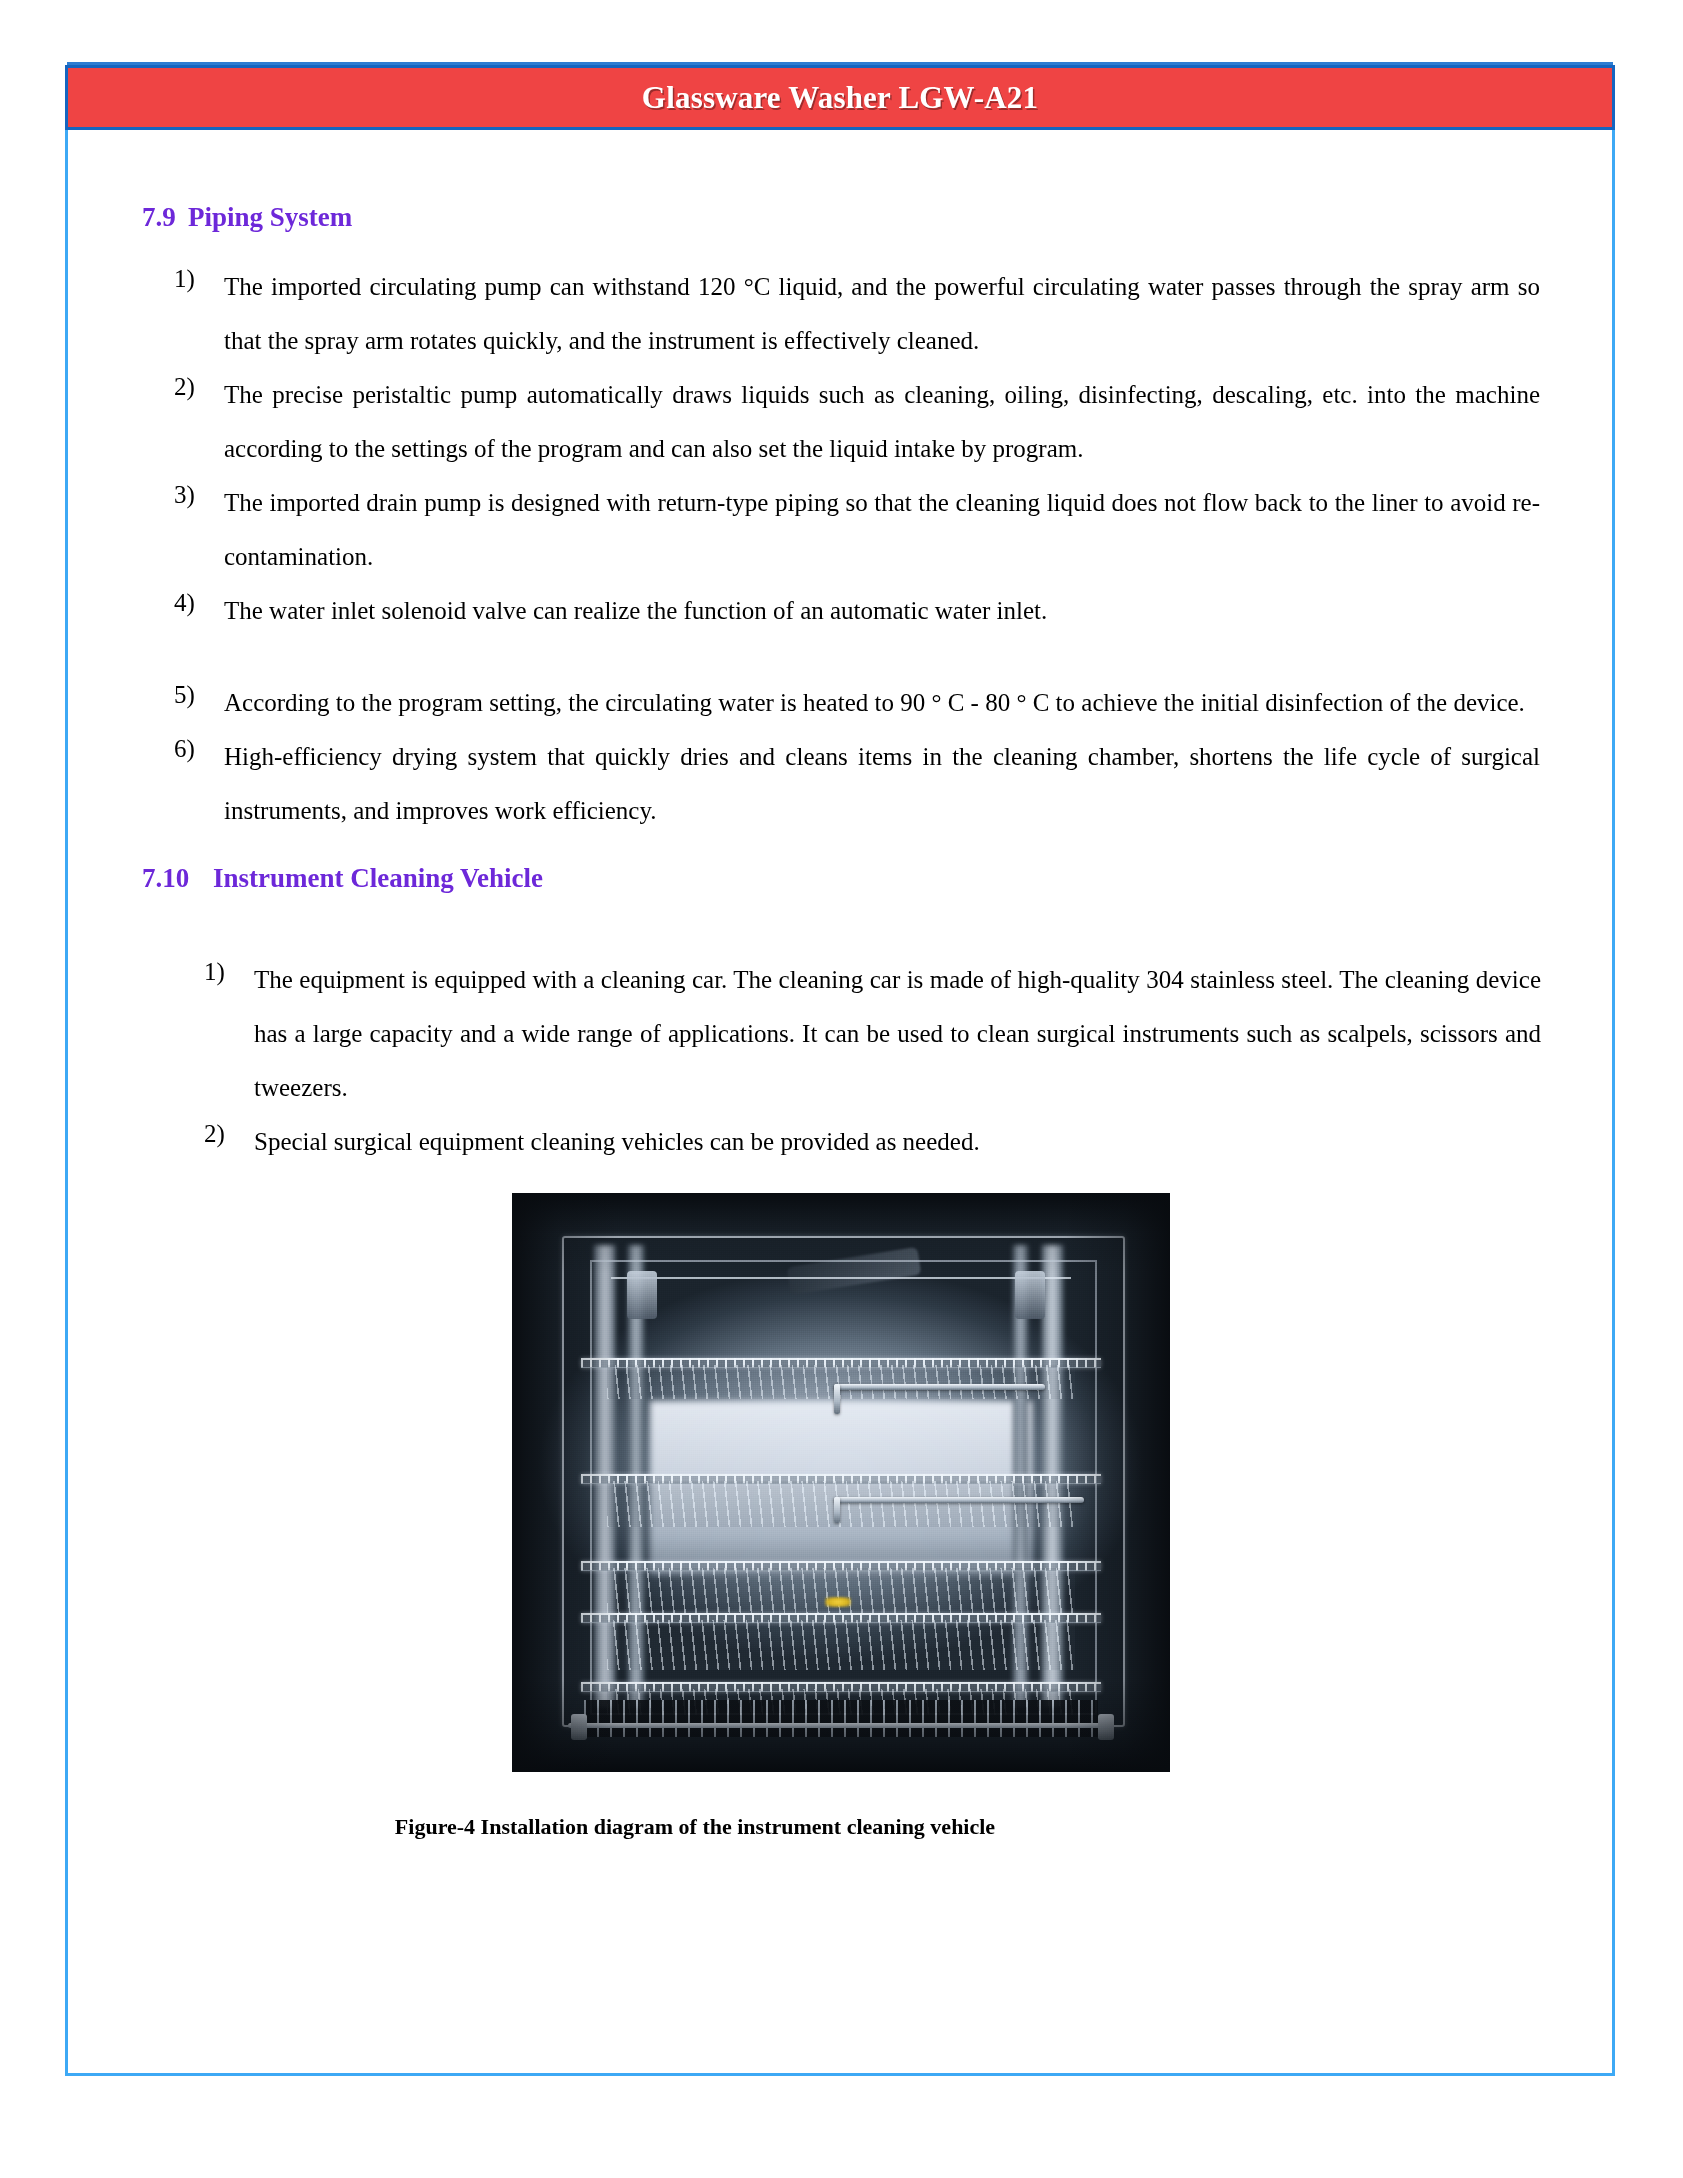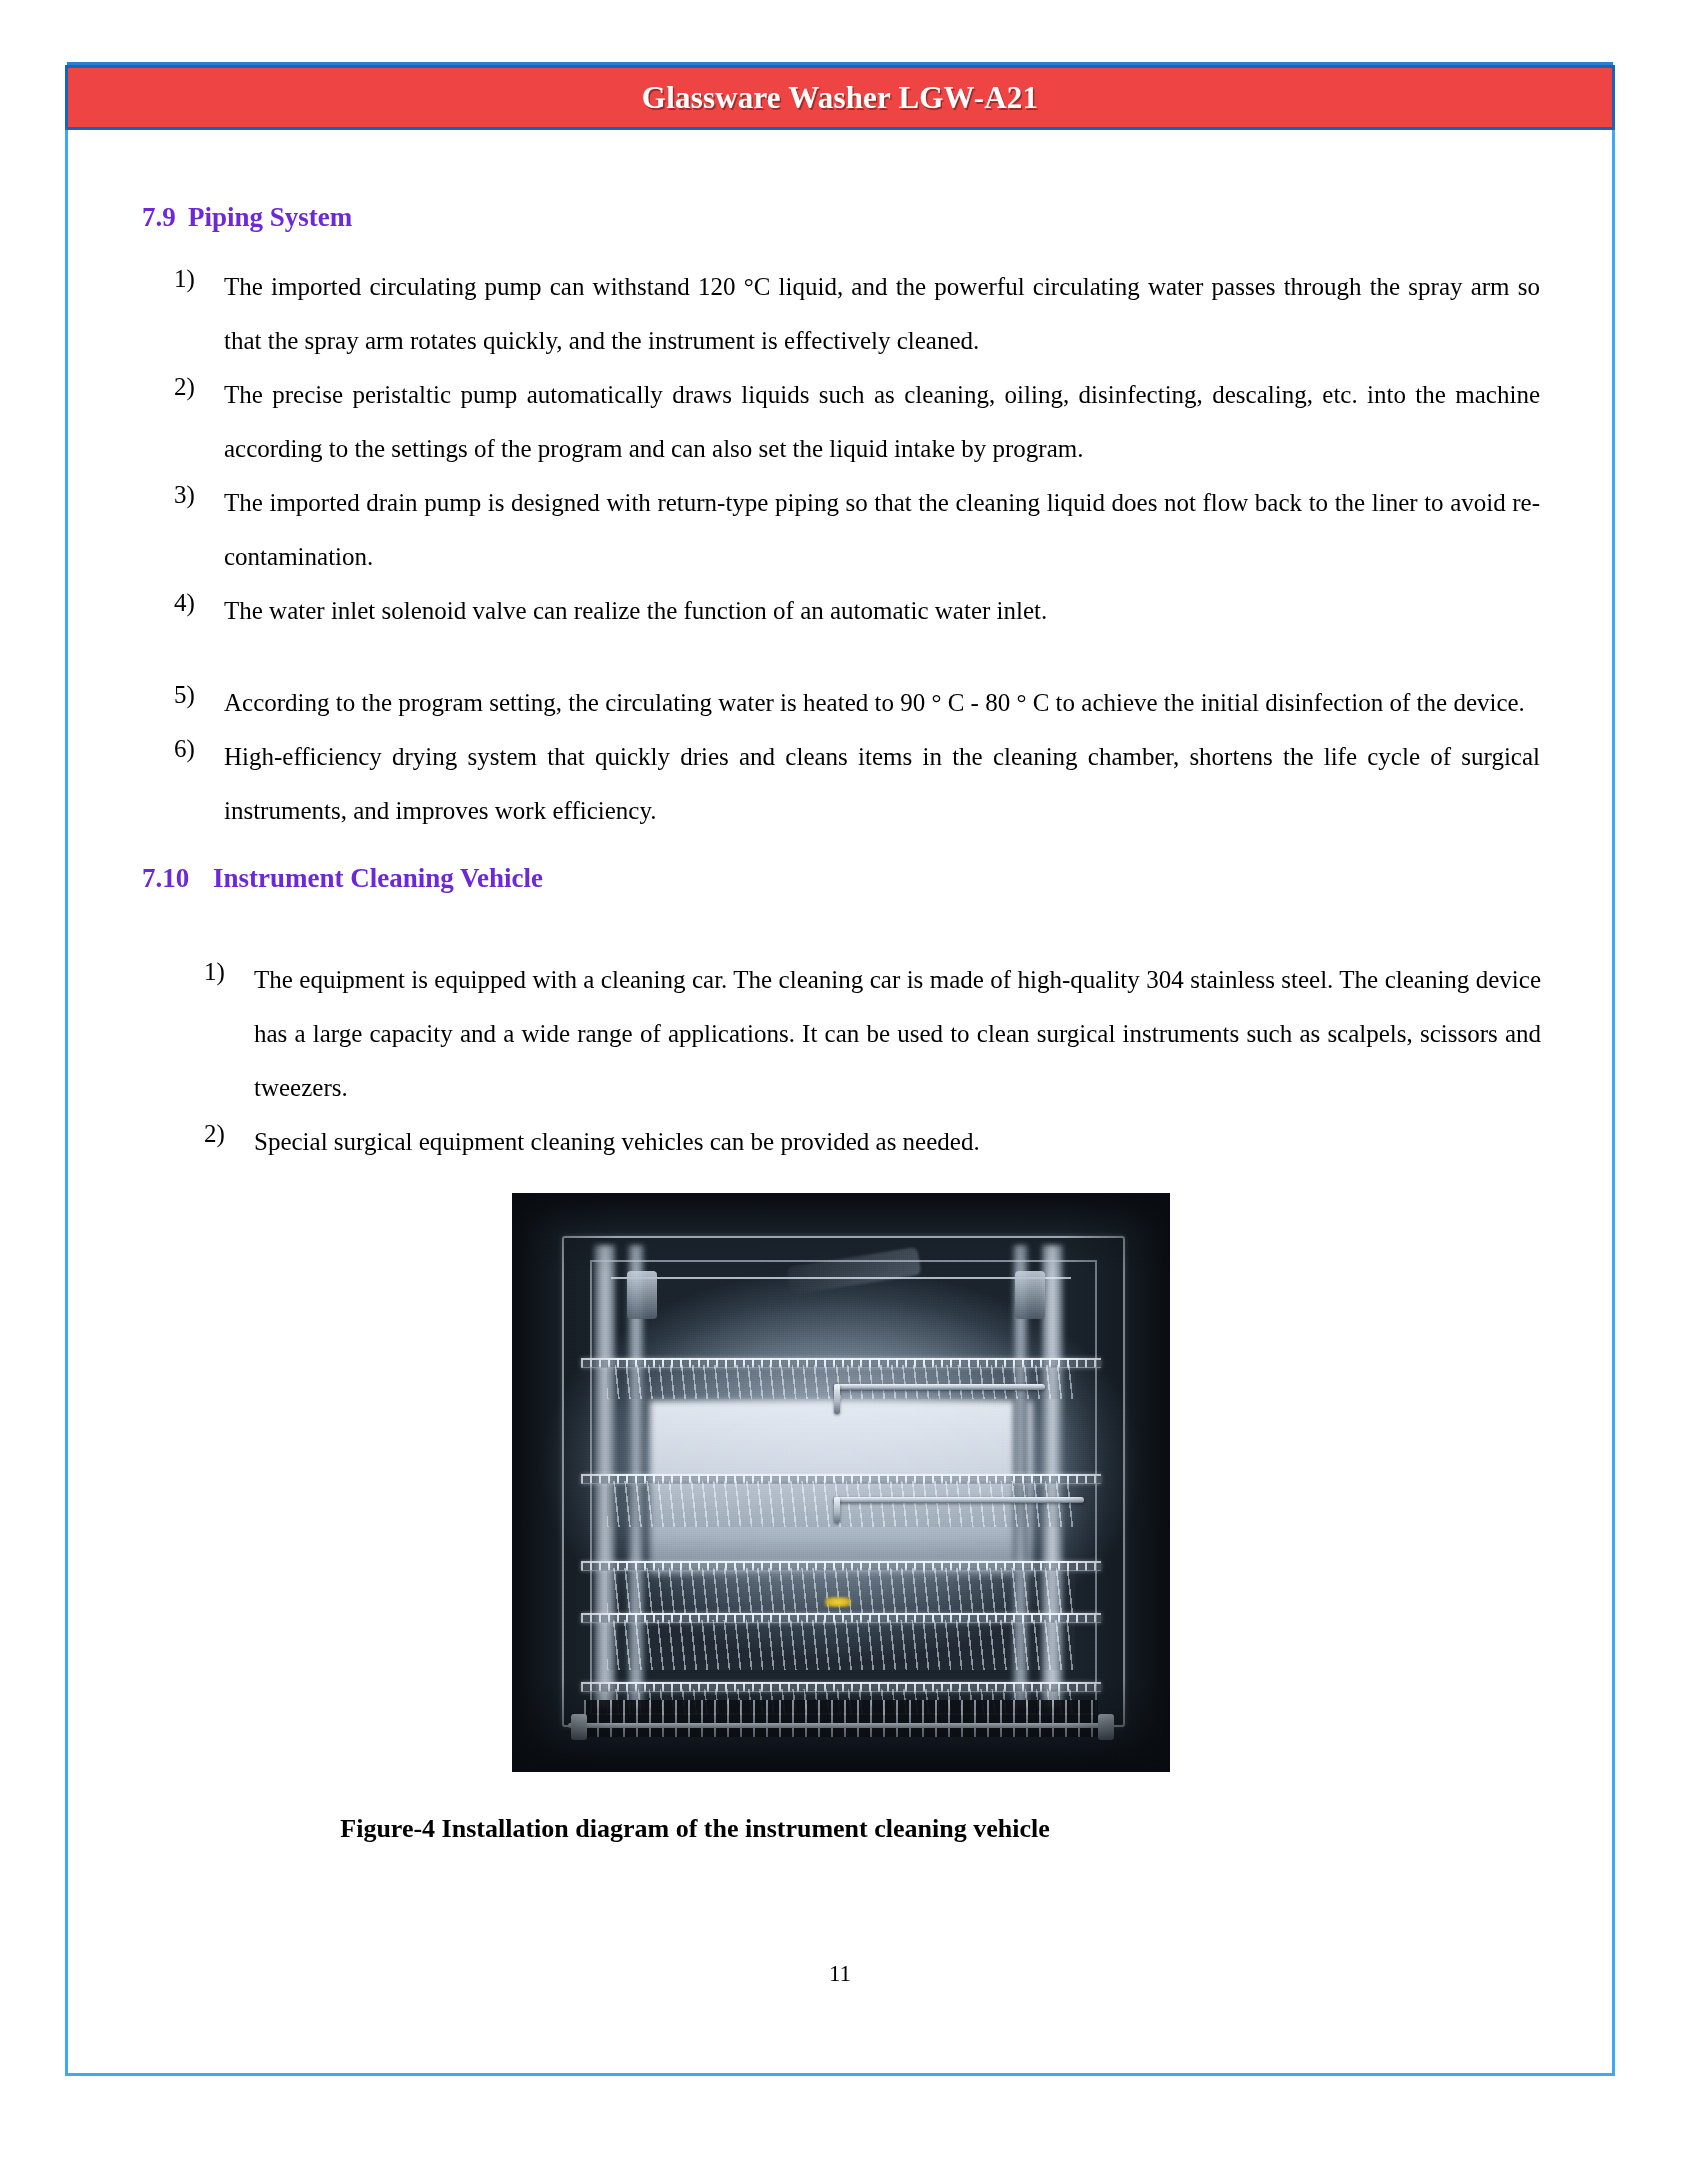--- a/index.html
+++ b/index.html
@@ -144,21 +144,21 @@
     overflow: hidden;
     background: #11161c;
   }
 
   .figure-caption {
     position: absolute;
     left: 0;
     top: 1683px;
     width: 1260px;
     text-align: center;
-    font-size: 26px;
+    font-size: 22px;
     font-weight: bold;
     color: #000000;
     font-family: "Liberation Serif", serif;
   }
 
   
   .page-number {
     position: absolute;
     left: 0;
     top: 1830px;
@@ -463,16 +463,15 @@
       <div class="ph-foot" id="foot-l"></div>
       <div class="ph-foot" id="foot-r"></div>
 
       <div class="ph-grain"></div>
       <div class="ph-vignette"></div>
     </div>
   </div>
 
   <div class="figure-caption">Figure-4 Installation diagram of the instrument cleaning vehicle</div>
 
-  <div class="page-number">11</div>
 
 </div>
 
 
 </body></html>

